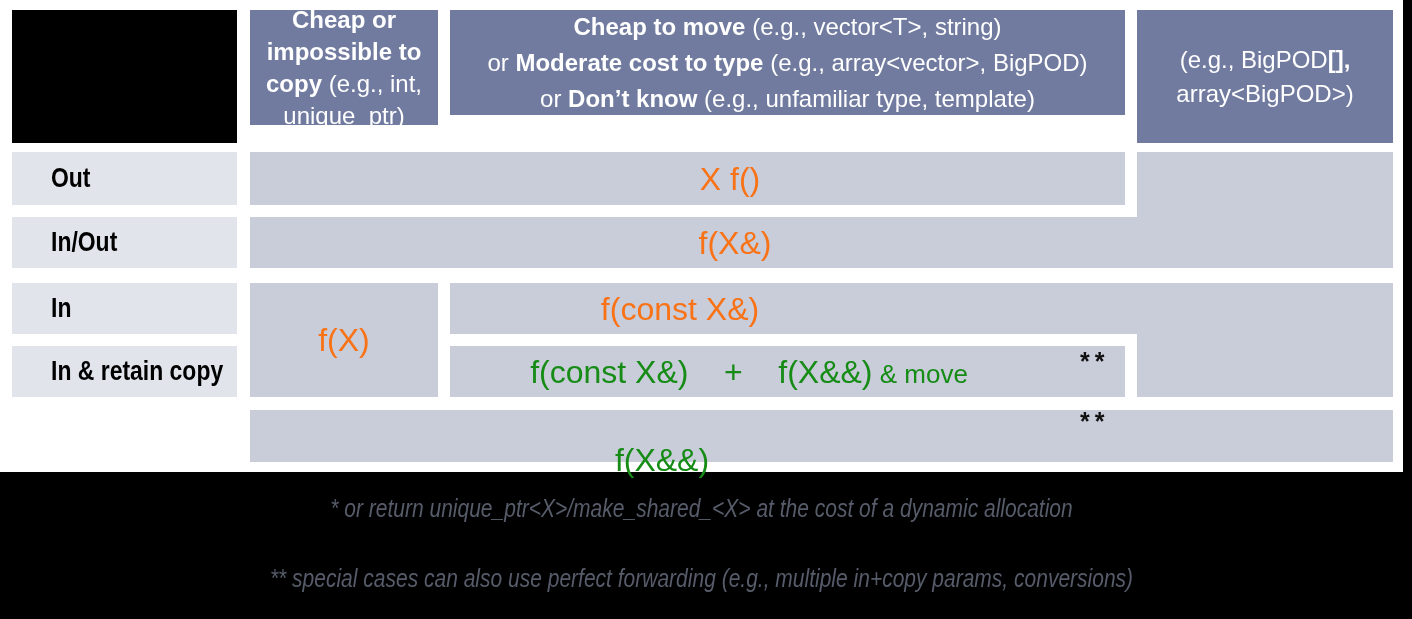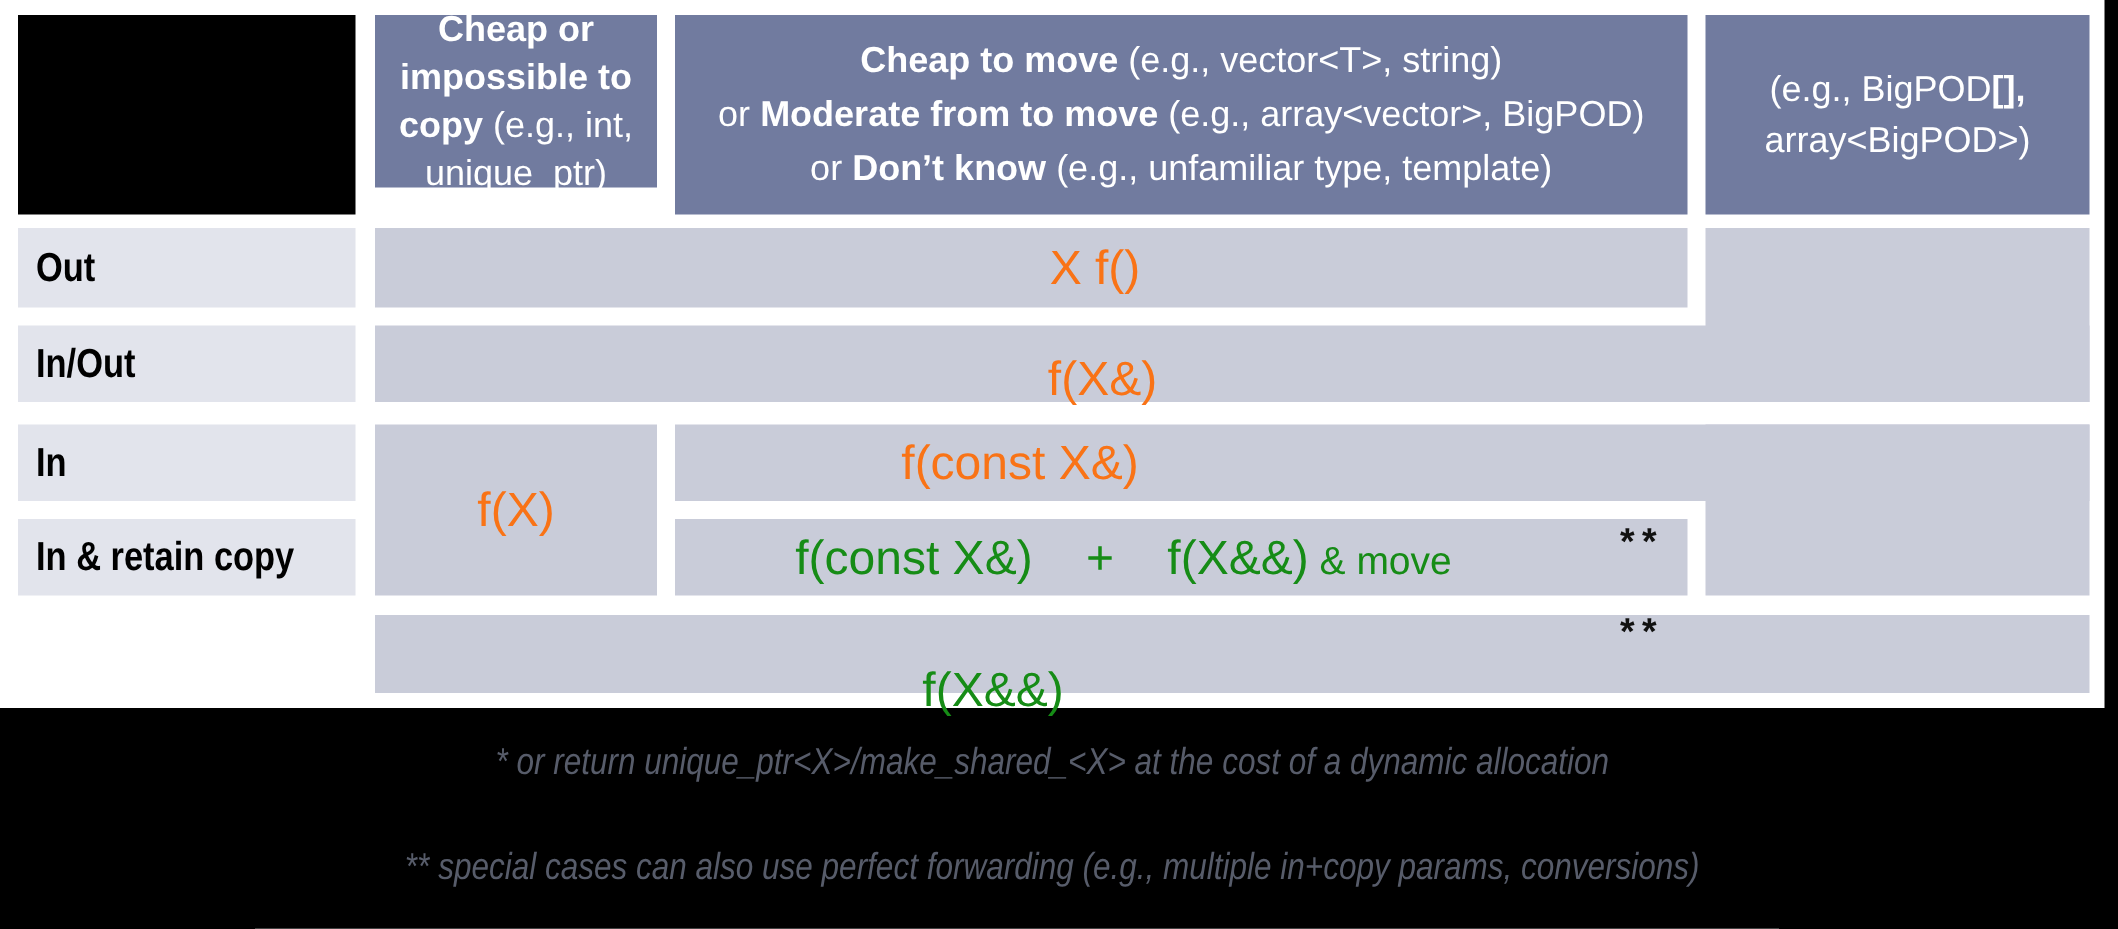--- a/index.html
+++ b/index.html
@@ -11,28 +11,28 @@
   .abs{position:absolute; box-sizing:border-box;}
 
   
   .hdr{
     background:var(--header_bg); color:#fff; text-align:center;
     display:flex; flex-direction:column; justify-content:center;
     font-size:24px;
   }
   .corner{left:12px; top:10px; width:225px; height:133px; background:#000;}
   .h1{left:250px; top:10px; width:188px; height:115px; line-height:32px; padding:0 1px;}
-  .h2{left:450px; top:10px; width:675px; height:133px; line-height:36px;}
+  .h2{left:450px; top:10px; width:675px; height:105px; line-height:36px;}
   .h3{left:1137px; top:10px; width:256px; height:133px; line-height:34px;}
   .b{font-weight:bold;}
 
   
   .rowlabel{
     left:12px; width:225px; background:var(--label_bg); color:#000;
-    display:flex; align-items:center; padding-left:12px;
+    display:flex; align-items:center; padding-left:39px;
     font-weight:bold; font-size:27px;
   }
   .rowlabel > span{transform:scaleX(0.85); transform-origin:left center; white-space:nowrap;}
   .r1{top:152px; height:53px}
   .r2{top:217px; height:51px}
   .r3{top:283px; height:51px}
   .r4{top:346px; height:51px}
   .r5{top:410px; height:52px; color:var(--green);}
 
   
@@ -47,21 +47,21 @@
   .c-move       {left:250px;  top:410px; width:1143px; height:52px;}
 
   
   .code{
     position:absolute; transform:translate(-50%,-50%);
     font-size:32px; color:#f97316; white-space:pre;
   }
   .green{color:var(--green);}
   .small-suffix{font-size:26px; white-space:pre;}
   .t-out   {left:730px; top:179px;}
-  .t-inout {left:735px; top:253px;}
+  .t-inout {left:735px; top:243px;}
   .t-in    {left:680px; top:309px;}
   .t-fx    {left:344px; top:340px;}
   .t-retain{left:749px; top:372px;}
   .t-move  {left:662px; top:460px;}
 
   .marker{
     position:absolute; font-weight:bold; font-size:25px; color:#111;
     letter-spacing:5px; line-height:25px;
   }
   .m-retain{left:1080px; top:349px;}
@@ -83,21 +83,21 @@
   <div class="panel"></div>
 
   <div class="abs corner"></div>
 
   <div class="abs hdr h1">
     <div><span class="b">Cheap or impossible to copy</span><span> (e.g., int, unique_ptr)</span></div>
   </div>
 
   <div class="abs hdr h2">
     <div><span class="b">Cheap to move</span><span> (e.g., vector&lt;T&gt;, string)</span></div>
-    <div><span>or </span><span class="b">Moderate from to move</span><span> (e.g., array&lt;vector&gt;, BigPOD)</span></div>
+    <div><span>or </span><span class="b">Moderate cost to type</span><span> (e.g., array&lt;vector&gt;, BigPOD)</span></div>
     <div><span>or </span><span class="b">Don’t know</span><span> (e.g., unfamiliar type, template)</span></div>
   </div>
 
   <div class="abs hdr h3">
     <div><span>(e.g., BigPOD</span><span class="b">[],</span></div>
     <div>array&lt;BigPOD&gt;)</div>
   </div>
 
   <div class="abs rowlabel r1">
       <span>Out</span>

